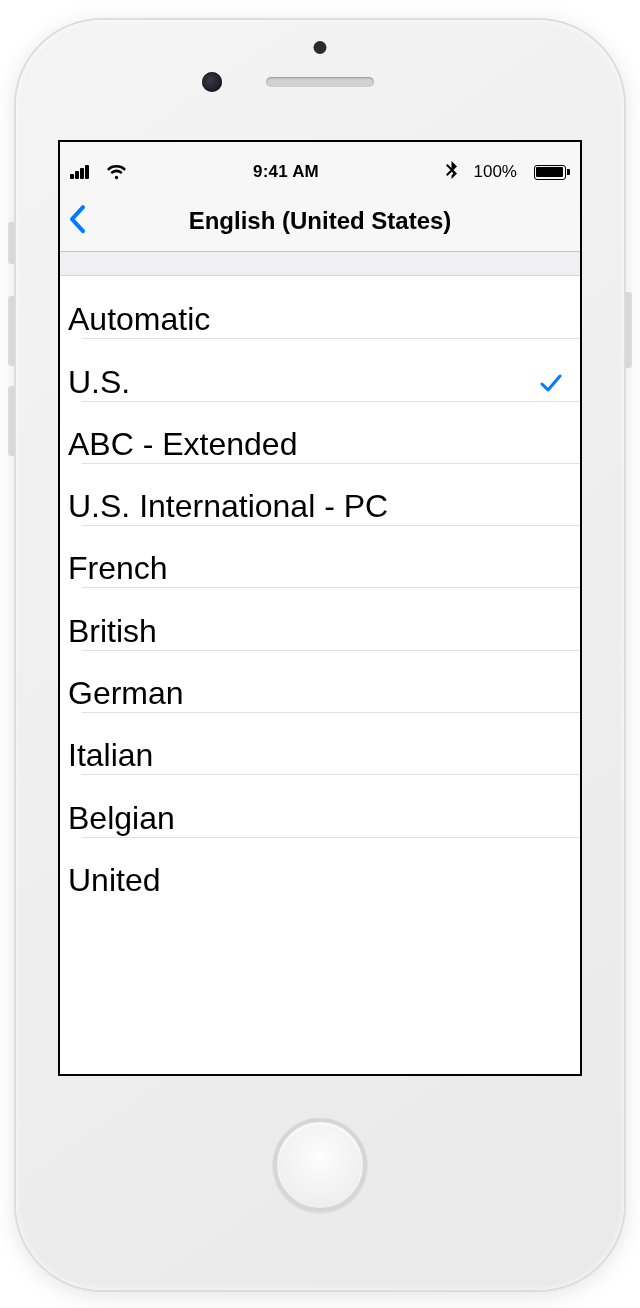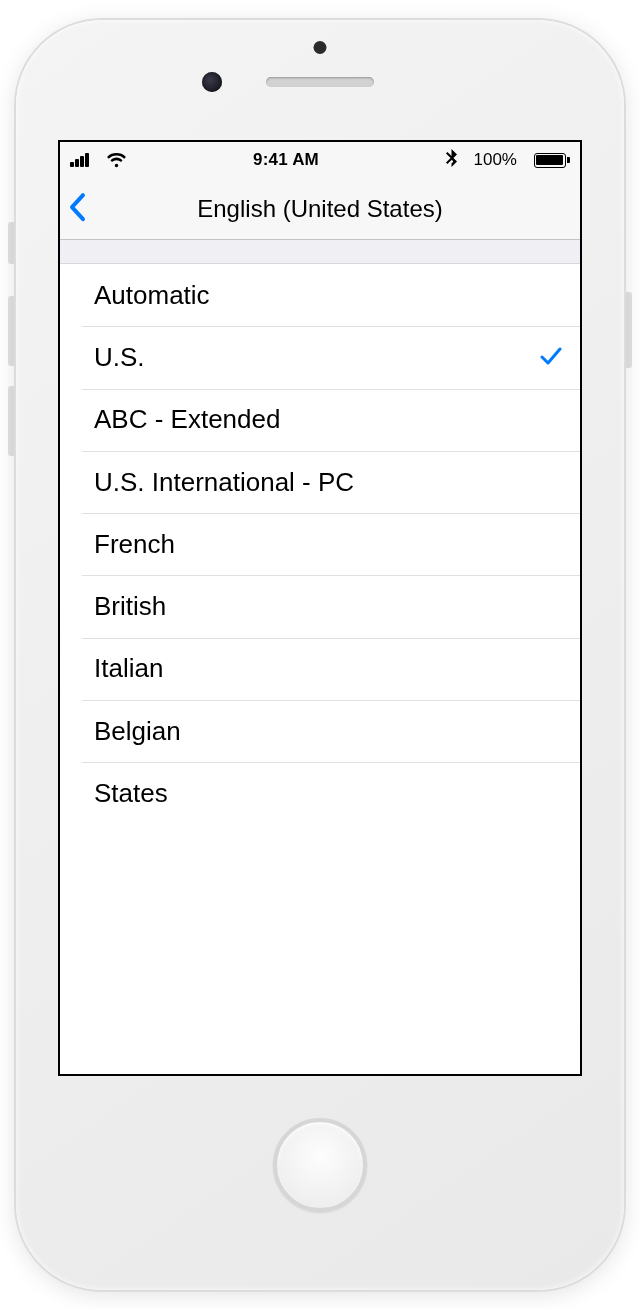--- a/index.html
+++ b/index.html
@@ -87,20 +87,21 @@
     .status-bar {
       height: 36px;
       background: #f7f7f8;
       display: flex;
       align-items: center;
       justify-content: space-between;
       padding: 0 10px;
       font-size: 17px;
       font-weight: 500;
       color: #000;
+      margin-top: 12px;
     }
     .status-left, .status-right { display: flex; align-items: center; gap: 17px; }
     .status-center { font-weight: 600; letter-spacing: 0.2px; }
     .signal-bars { display: flex; align-items: flex-end; gap: 1.5px; height: 14px; }
     .signal-bars span { width: 3.5px; background: #000; border-radius: 1px; }
     .signal-bars span:nth-child(1){height:5px}
     .signal-bars span:nth-child(2){height:8px}
     .signal-bars span:nth-child(3){height:11px}
     .signal-bars span:nth-child(4){height:14px}
     .wifi-icon svg { display:block; }
@@ -132,43 +133,43 @@
       display: flex;
       align-items: center;
       color: #007aff;
       font-size: 24px;
       cursor: pointer;
     }
     .nav-title {
       flex: 1;
       text-align: center;
       font-size: 24px;
-      font-weight: 400;
+      font-weight: 700;
       color: #000;
     }
     
     .section-gap {
       height: 24px;
       background: #efeff4;
       border-bottom: 1px solid #d8d8d8;
     }
     
     .list {
       flex: 1;
       background: #fff;
       overflow: hidden;
     }
     .row {
       height: 62.3px;
       display: flex;
-      align-items: center;
+      align-items: flex-end;
       justify-content: space-between;
-      padding-left: 34px;
+      padding-left: 8px;
       padding-right: 18px;
-      font-size: 26px;
+      font-size: 32px;
       color: #000;
       position: relative;
       cursor: pointer;
     }
     .row + .row::before {
       content: "";
       position: absolute;
       left: 22px; right: 0; top: 0; height: 1px;
       background: #e0e0e0;
     }
@@ -260,25 +261,28 @@
         <div class="row">
           <span>U.S. International - PC</span>
         </div>
         <div class="row">
           <span>French</span>
         </div>
         <div class="row">
           <span>British</span>
         </div>
         <div class="row">
+          <span>German</span>
+        </div>
+        <div class="row">
           <span>Italian</span>
         </div>
         <div class="row">
           <span>Belgian</span>
         </div>
         <div class="row">
-          <span>States</span>
+          <span>United</span>
         </div>
       </div>
   </div>
 
   <div class="home-button"></div>
 </div>
 
 </body></html>

